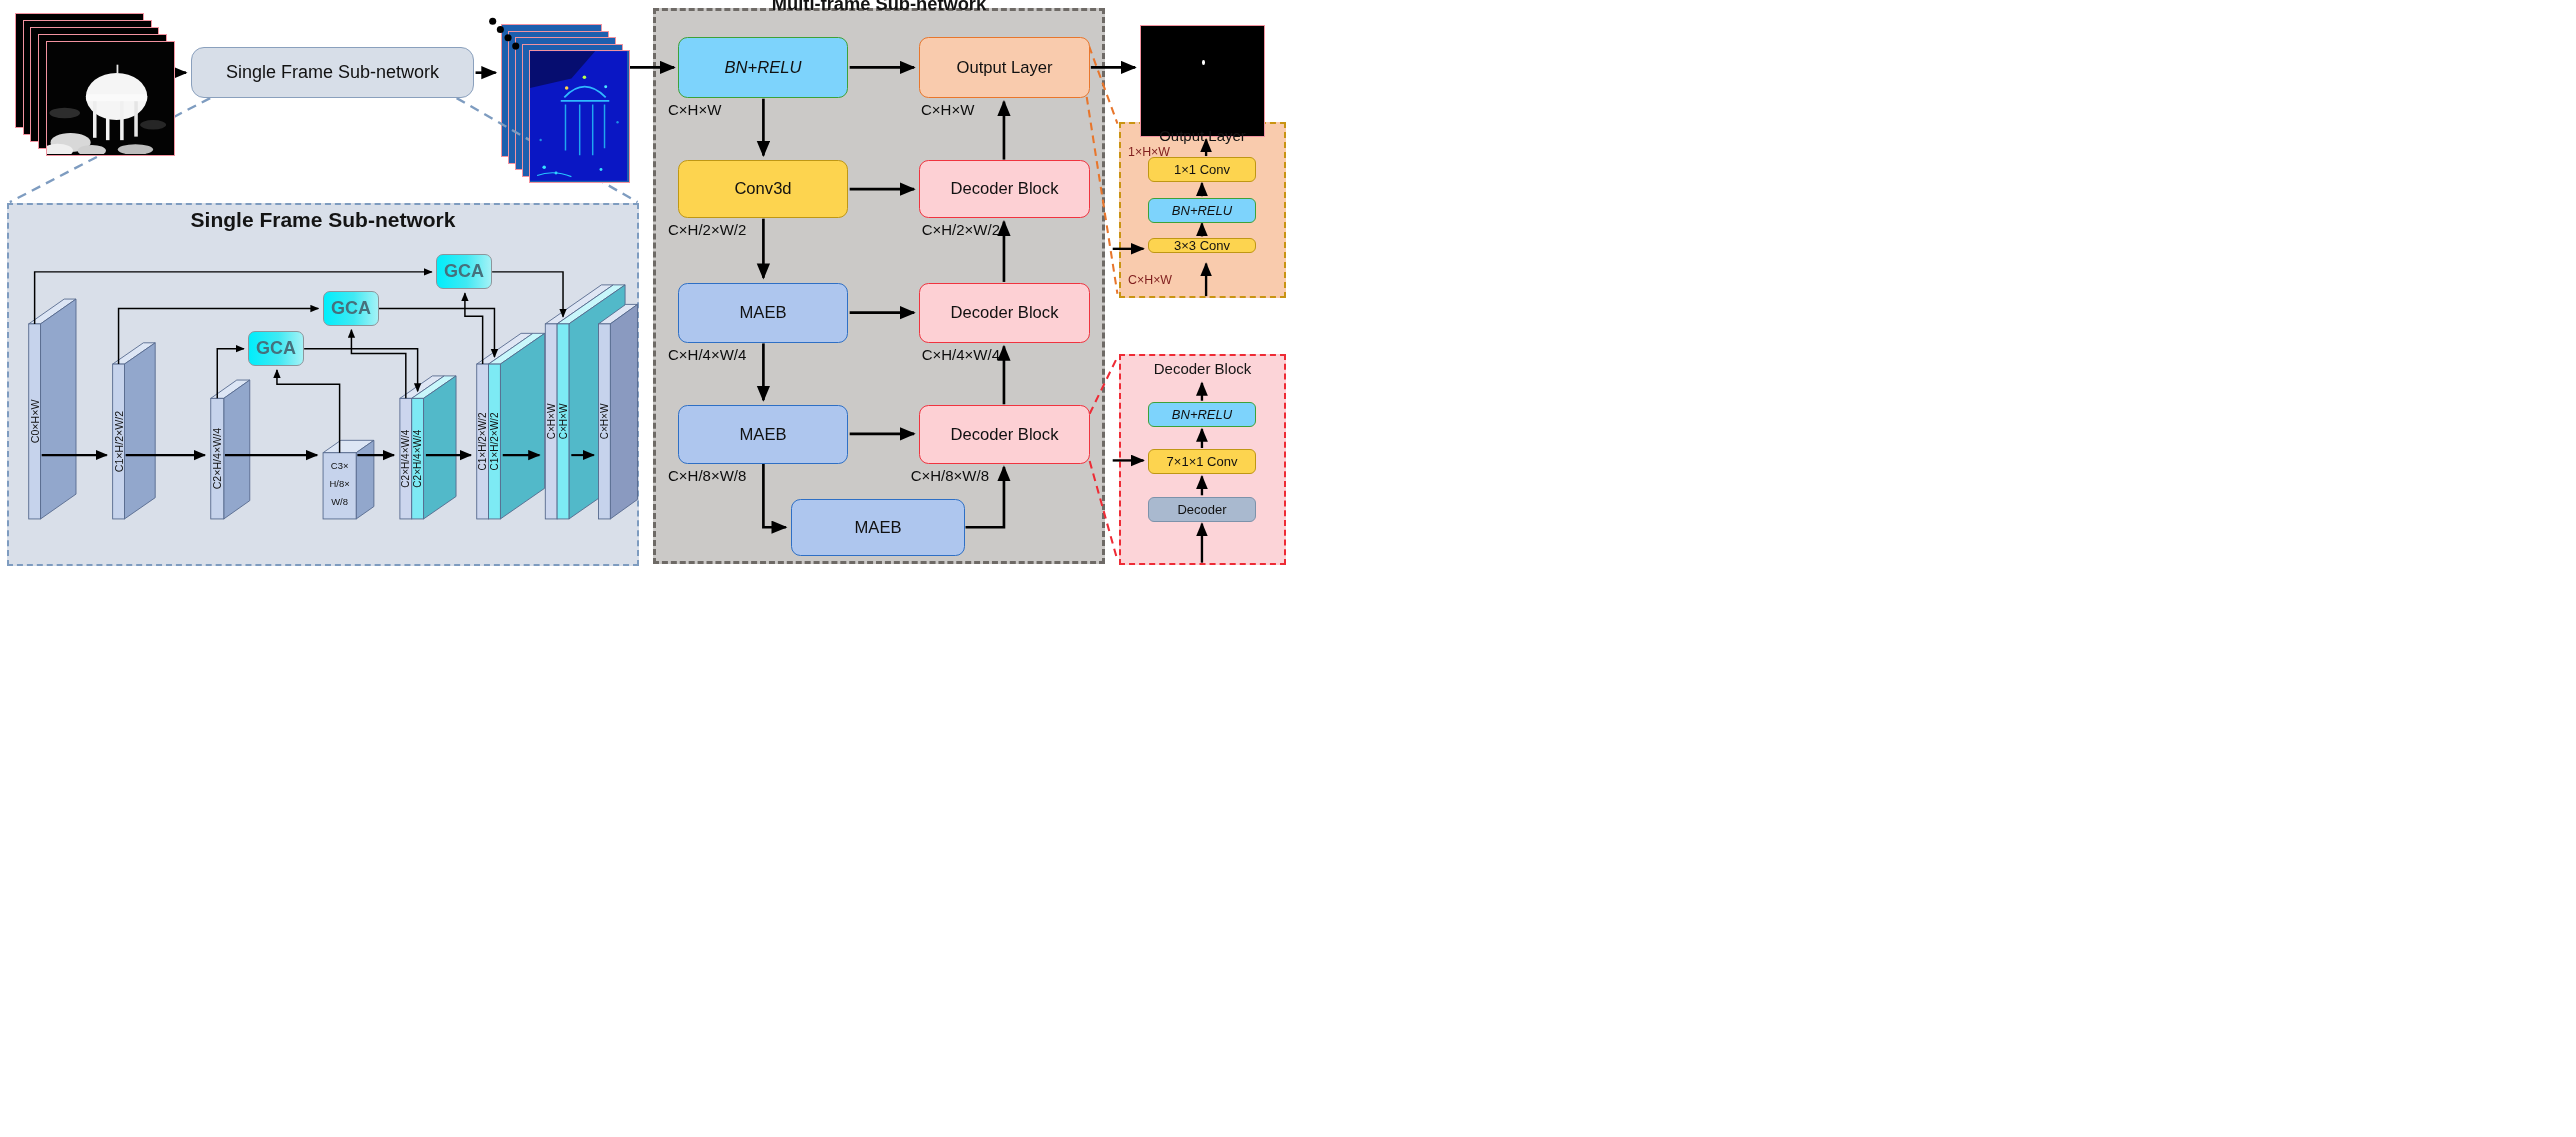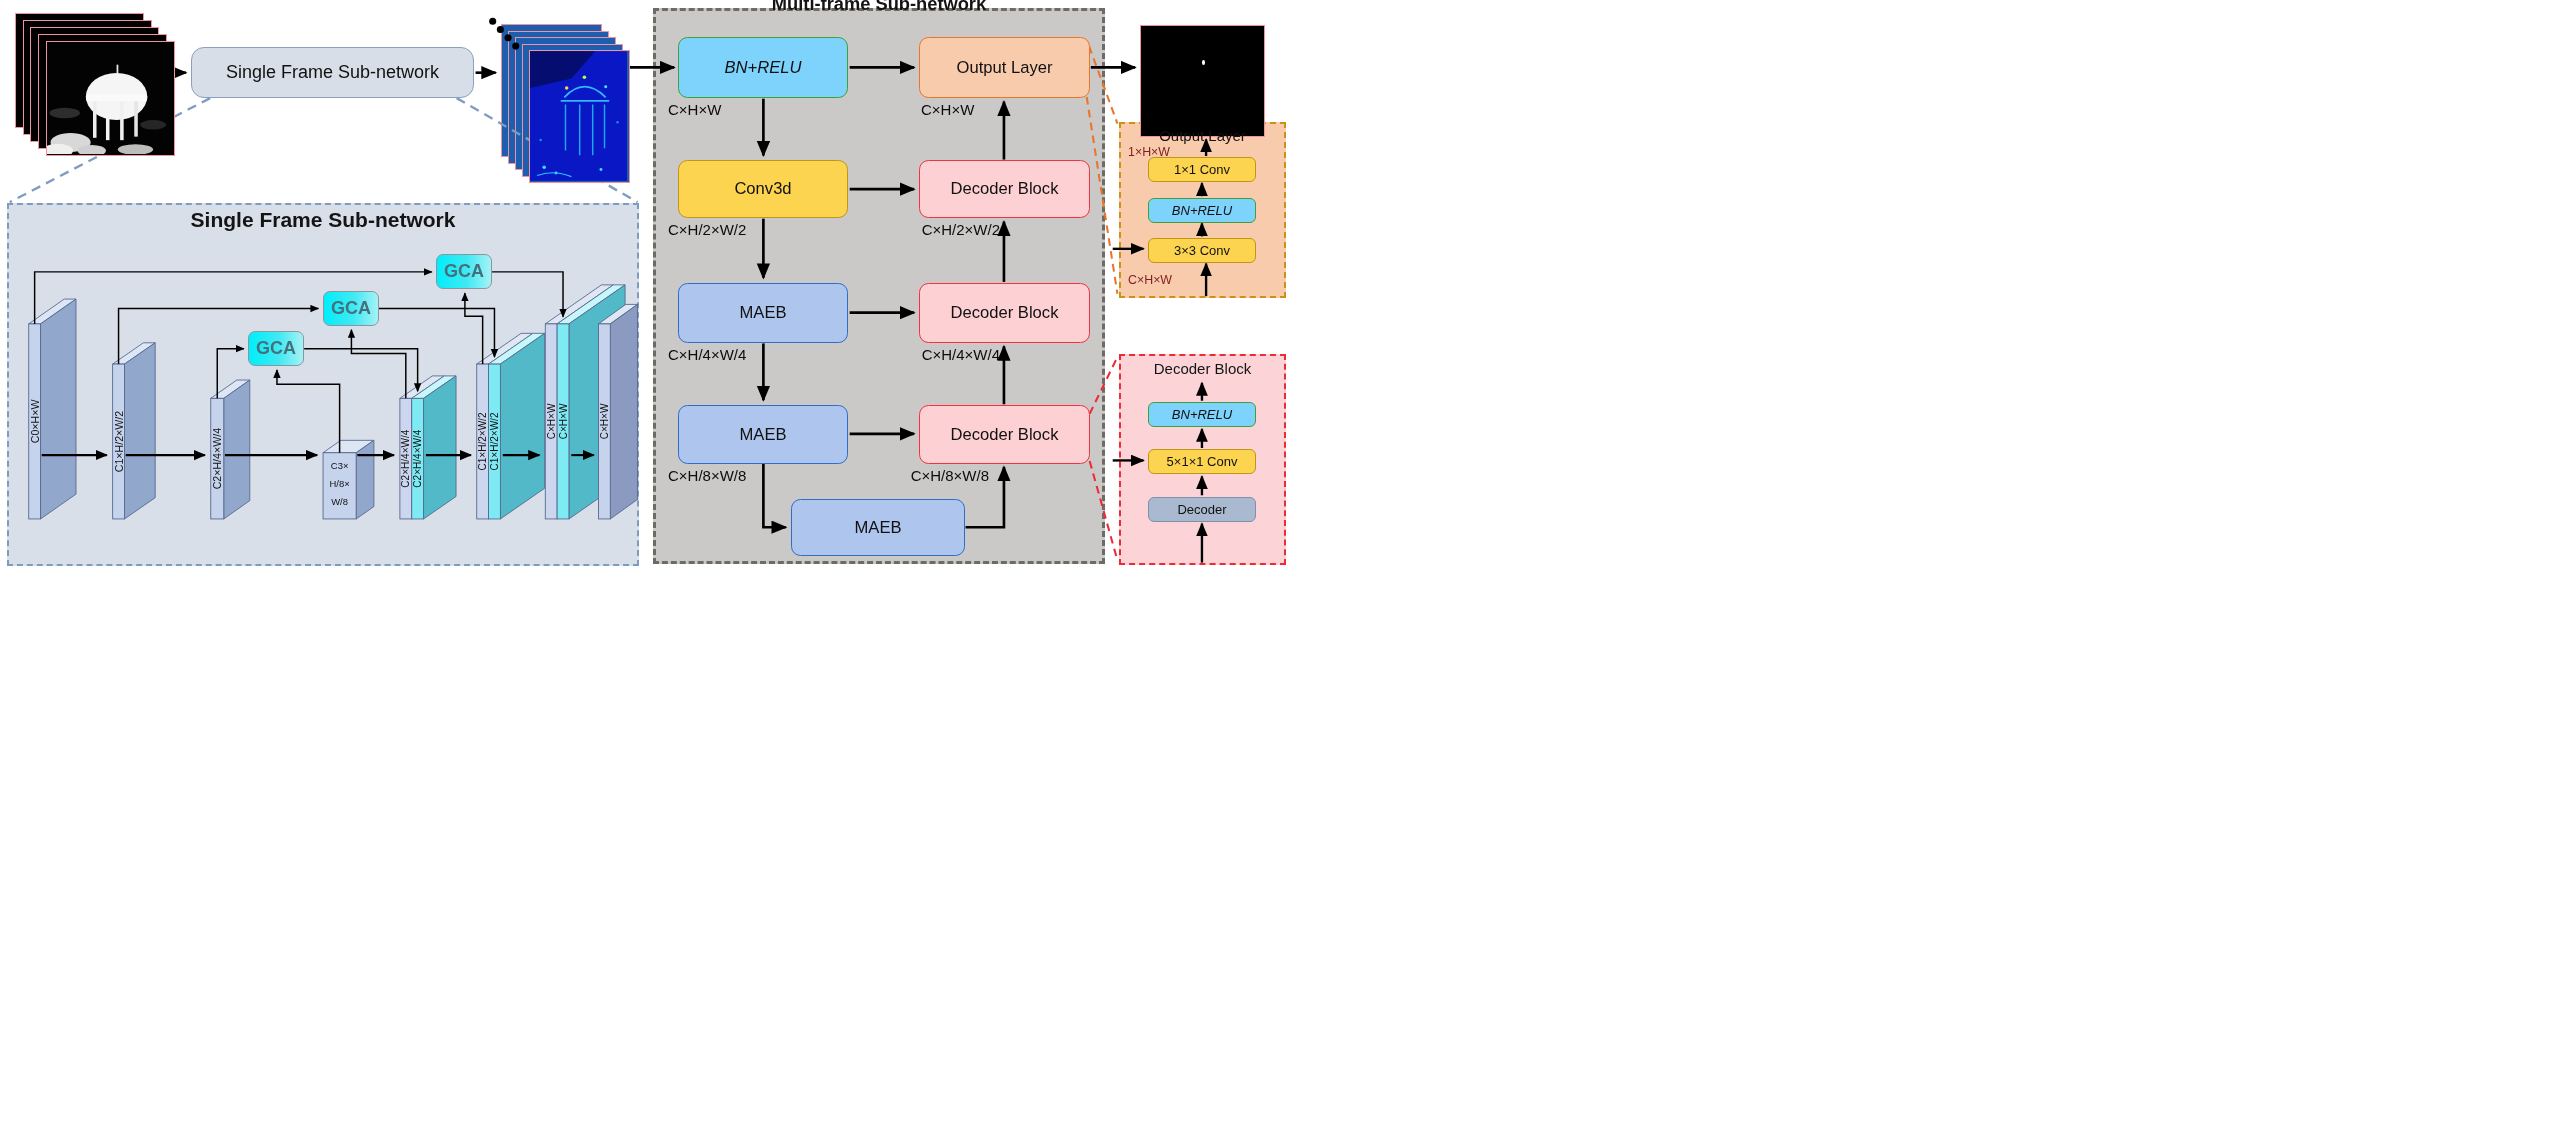--- a/index.html
+++ b/index.html
@@ -288,31 +288,31 @@
   <div class="dim" style="left:859px;top:467px;width:130px;text-align:right;">C×H/8×W/8</div>
 
   <div class="title detailTitle" style="left:1119px;top:127px;width:167px;text-align:center;font-size:15px;font-weight:normal;">Output Layer</div>
   <div class="dimS" style="left:1128px;top:145px;">1×H×W</div>
   <div class="sblock yellow" style="left:1148px;top:157px;width:108px;height:25px;">
     <span>1×1 Conv</span>
     </div>
   <div class="sblock green" style="left:1148px;top:198px;width:108px;height:25px;">
     <span>BN+RELU</span>
     </div>
-  <div class="sblock yellow" style="left:1148px;top:238px;width:108px;height:25px;">
+  <div class="sblock yellow" style="left:1148px;top:238px;width:108px;height:15px;">
     <span>3×3 Conv</span>
     </div>
   <div class="dimS" style="left:1128px;top:273px;">C×H×W</div>
 
   <div class="title detailTitle" style="left:1119px;top:360px;width:167px;text-align:center;font-size:15px;font-weight:normal;">Decoder Block</div>
   <div class="sblock green" style="left:1148px;top:402px;width:108px;height:25px;">
     <span>BN+RELU</span>
     </div>
   <div class="sblock yellow" style="left:1148px;top:449px;width:108px;height:25px;">
-    <span>5×1×1 Conv</span>
+    <span>7×1×1 Conv</span>
     </div>
   <div class="sblock upsample" style="left:1148px;top:497px;width:108px;height:25px;">
     <span>Decoder</span>
     </div>
 
   <div class="title" style="left:7px;top:208px;width:632px;text-align:center;font-size:21px;">Single Frame Sub-network</div>
   <div class="gca" style="left:248px;top:331px;width:56px;height:35px;">
     <span>GCA</span>
     </div>
   <div class="gca" style="left:323px;top:291px;width:56px;height:35px;">

